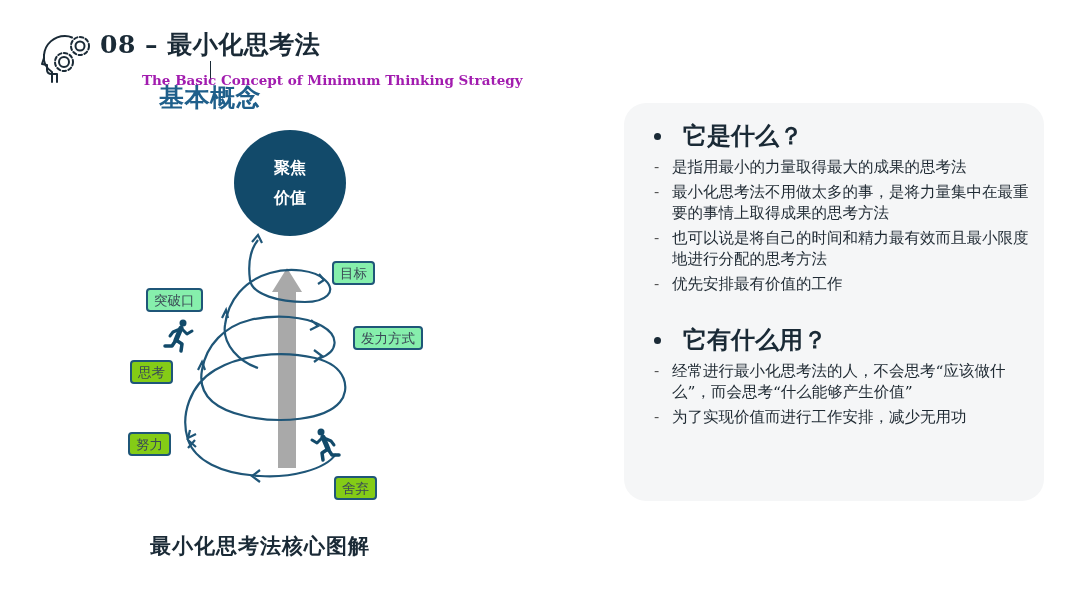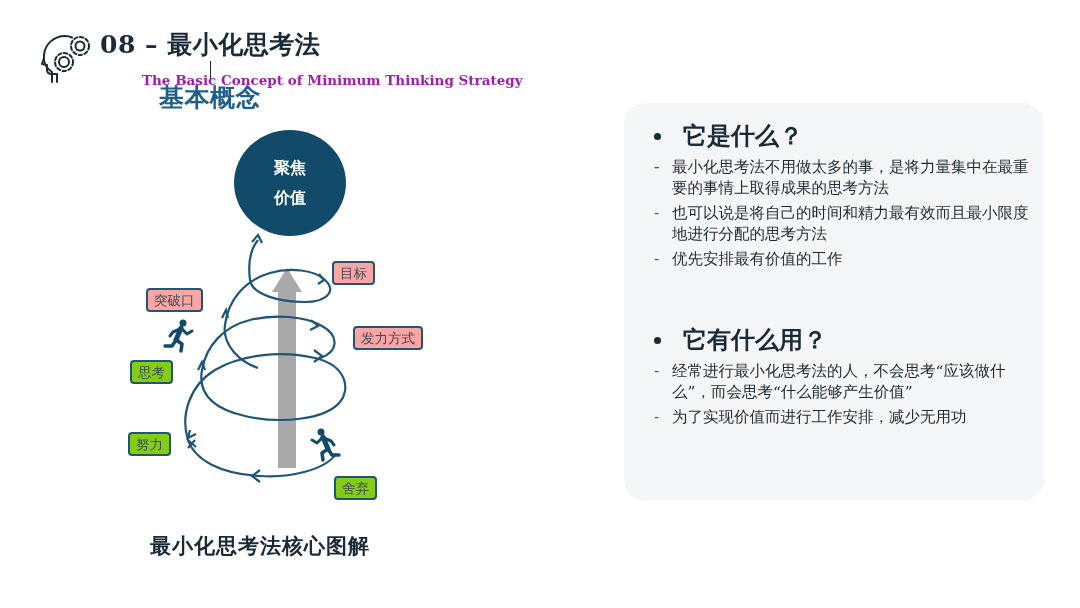--- a/index.html
+++ b/index.html
@@ -19,21 +19,21 @@
   .focus-circle {
     position: absolute; left: 124px; top: 0; width: 112px; height: 106px; border-radius: 50%;
     background: #124a6a; color: #ffffff; display: flex; flex-direction: column; align-items: center; justify-content: center;
     font-size: 16px; line-height: 30px; font-weight: bold;
   }
   .spiral-svg { position: absolute; left: 0; top: 0; width: 340px; height: 380px; }
   .tag {
     position: absolute; font-size: 13.5px; color: #3a4a56; border: 2px solid #1f5678; border-radius: 4px;
     padding: 0 6px; height: 20px; line-height: 20px; background: #84cc16; white-space: nowrap;
   }
-  .tag.filled { background: #fca5a5; }
+  .tag.filled { background: #86efac; }
 
   .diagram-caption { position: absolute; left: 150px; top: 532px; font-size: 21px; font-weight: bold; color: #1a2a36; white-space: nowrap; letter-spacing: 1px; }
 
   .info-card {
     position: absolute; left: 624px; top: 103px; width: 420px; height: 398px; background: #f5f6f7; border-radius: 22px;
   }
   .section { position: absolute; left: 30px; }
   .section-title { font-size: 24px; font-weight: bold; color: #1a2a36; display: flex; align-items: center; height: 34px; }
   .section-title .bullet { display: inline-block; width: 7px; height: 7px; border-radius: 50%; background: #1a2a36; margin-right: 22px; }
   .item { position: relative; padding-left: 18px; font-size: 15.5px; line-height: 21px; color: #1f2a33; margin-top: 4px; width: 365px; }
@@ -114,21 +114,21 @@
 </div>
 
 <div class="diagram-caption">最小化思考法核心图解</div>
 
 <div class="info-card">
   <div class="section" style="top:16px;">
     <div class="section-title">
       <span class="bullet"></span>
       <span>它是什么？</span>
     </div>
-    <div class="item"><span class="dash">-</span></div>
+    <div class="item"><span class="dash">-</span><span>是指用最小的力量取得最大的成果的思考法</span></div>
     <div class="item"><span class="dash">-</span><span>最小化思考法不用做太多的事，是将力量集中在最重要的事情上取得成果的思考方法</span></div>
     <div class="item"><span class="dash">-</span><span>也可以说是将自己的时间和精力最有效而且最小限度地进行分配的思考方法</span></div>
     <div class="item"><span class="dash">-</span><span>优先安排最有价值的工作</span></div>
   </div>
 
   <div class="section" style="top:220px;">
     <div class="section-title">
       <span class="bullet"></span>
       <span>它有什么用？</span>
     </div>

